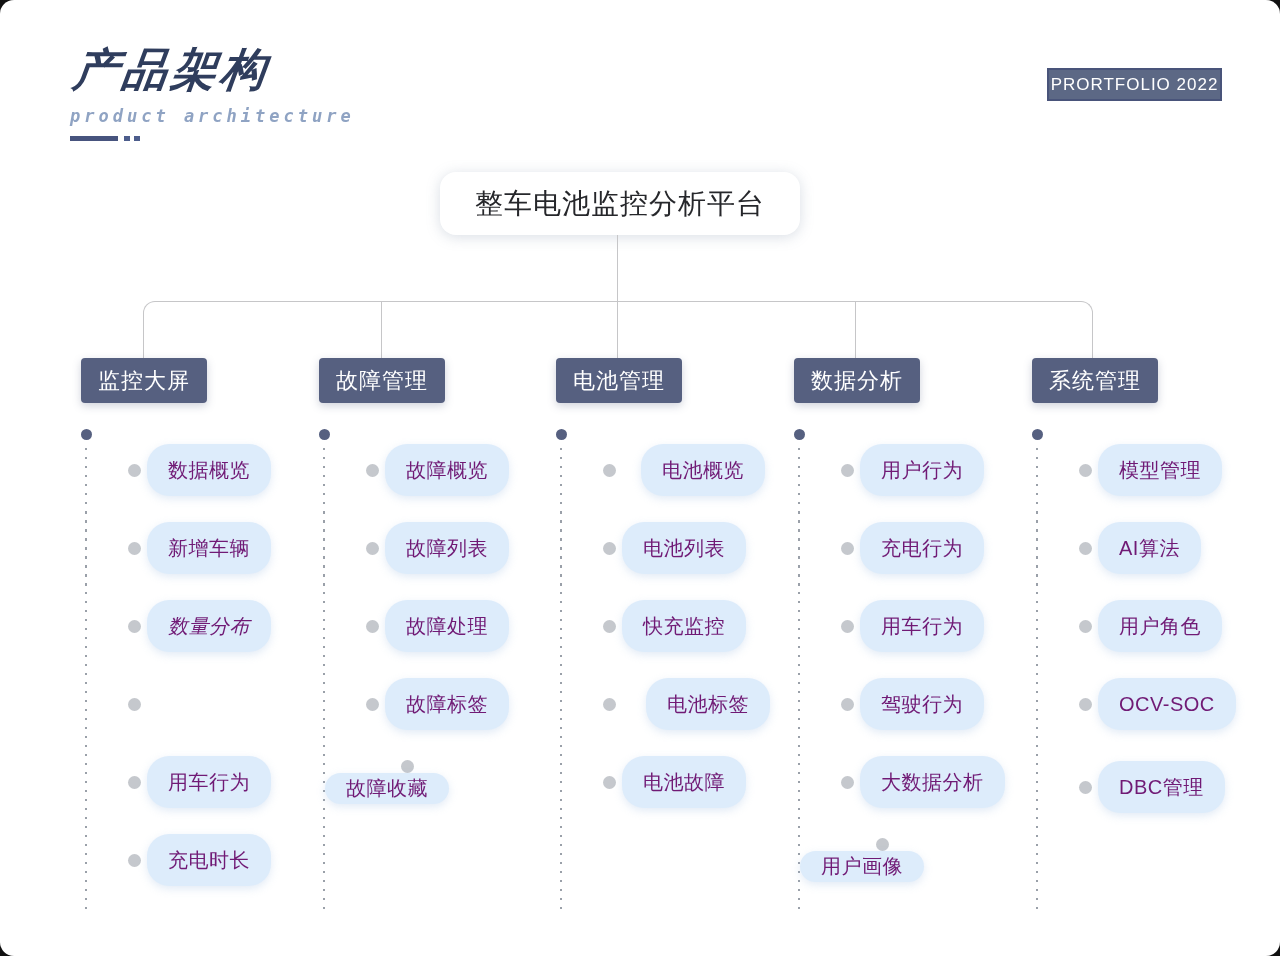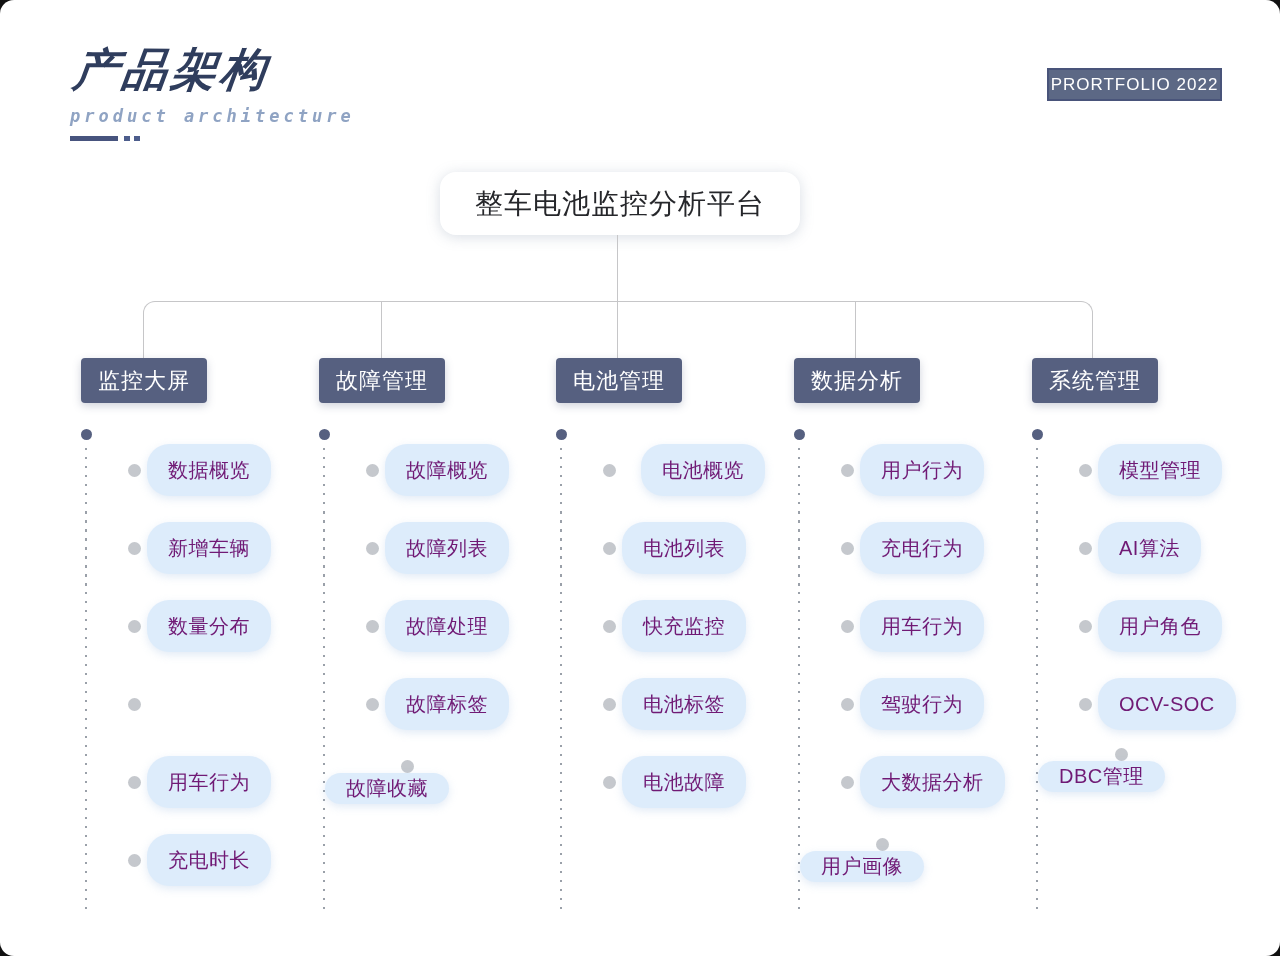--- a/index.html
+++ b/index.html
@@ -127,21 +127,21 @@
         <div class="branch-dot"></div>
         <div class="dotted-line"></div>
         <div class="item-row" style="top: 90px;">
           <div class="bullet"></div>
           <div class="pill">数据概览</div>
         </div>
         <div class="item-row" style="top: 168px;">
           <div class="bullet"></div>
           <div class="pill">新增车辆</div>
         </div>
-        <div class="item-row" style="top: 246px;">
+        <div class="item-row" style="top: 246px; font-style: italic;">
           <div class="bullet"></div>
           <div class="pill">数量分布</div>
         </div>
         <div class="item-row" style="top: 324px;">
           <div class="bullet"></div>
         </div>
         <div class="item-row" style="top: 402px;">
           <div class="bullet"></div>
           <div class="pill">用车行为</div>
         </div>
@@ -184,21 +184,21 @@
           <div class="pill">电池概览</div>
         </div>
         <div class="item-row" style="top: 168px; text-align: center;">
           <div class="bullet"></div>
           <div class="pill">电池列表</div>
         </div>
         <div class="item-row" style="top: 246px;">
           <div class="bullet"></div>
           <div class="pill">快充监控</div>
         </div>
-        <div class="item-row" style="top: 324px;">
+        <div class="item-row" style="top: 324px; gap: 24px;">
           <div class="bullet"></div>
           <div class="pill">电池标签</div>
         </div>
         <div class="item-row" style="top: 402px;">
           <div class="bullet"></div>
           <div class="pill">电池故障</div>
         </div>
       </div>
       <div class="column" style="left: 794px;">
         <div class="branch-header">数据分析</div>
@@ -242,19 +242,19 @@
           <div class="pill">AI算法</div>
         </div>
         <div class="item-row" style="top: 246px;">
           <div class="bullet"></div>
           <div class="pill">用户角色</div>
         </div>
         <div class="item-row" style="top: 324px;">
           <div class="bullet"></div>
           <div class="pill">OCV-SOC</div>
         </div>
-        <div class="item-row" style="top: 390px; flex-direction: column;">
+        <div class="item-row" style="top: 407px;">
           <div class="bullet"></div>
           <div class="pill">DBC管理</div>
         </div>
       </div>
     </div>
 </div>
 
 </body></html>

